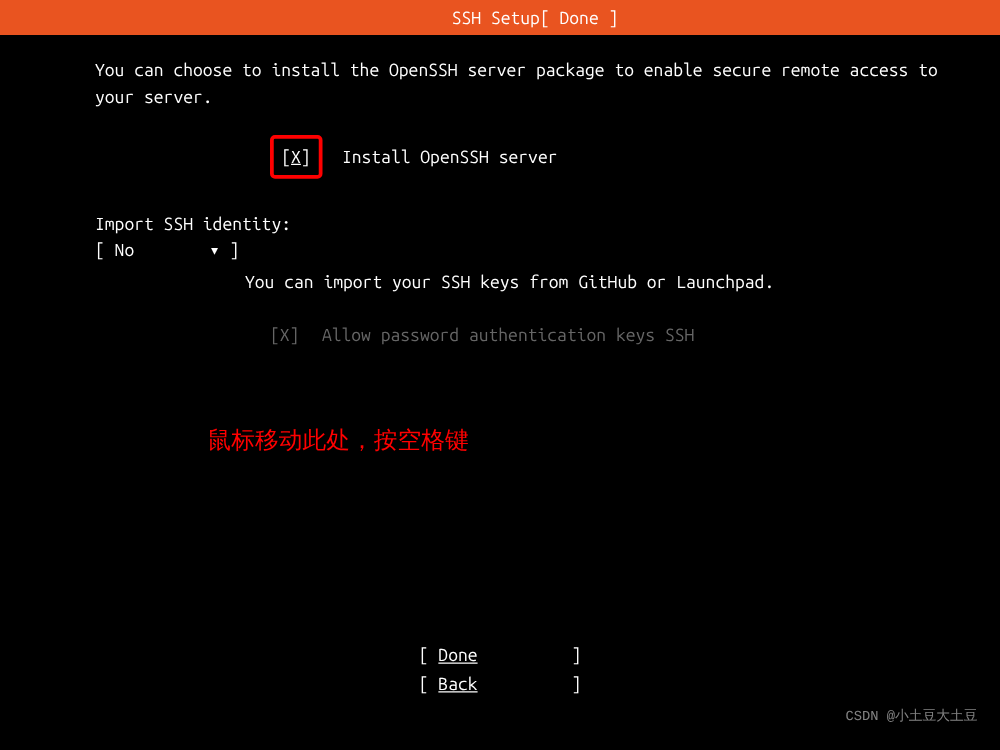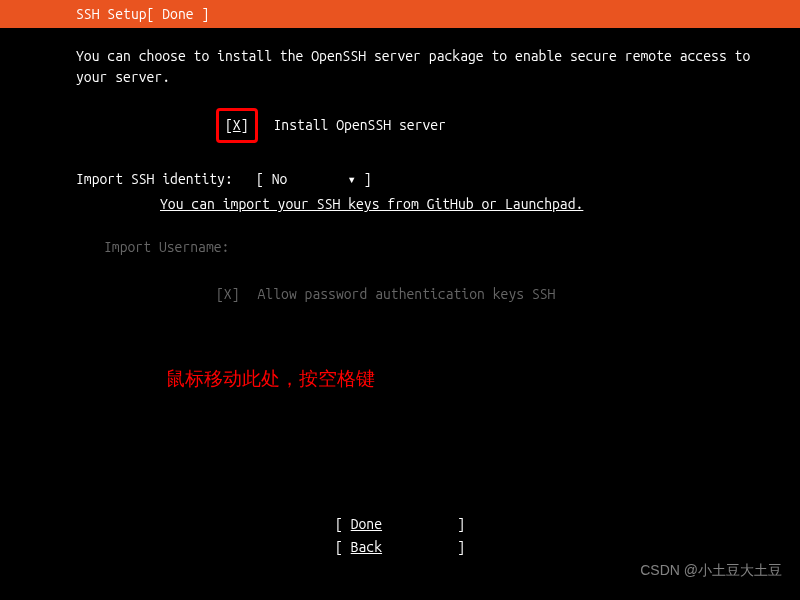--- a/index.html
+++ b/index.html
@@ -11,21 +11,21 @@
       font-size: 14px;
       color: #fff;
       overflow: hidden;
       position: relative;
     }
     .header-bar {
       background: #e95420;
       color: #fff;
       height: 28px;
       display: flex;
-      justify-content: flex-start;
+      justify-content: center;
       align-items: center;
       padding: 0 20px 0 76px;
     }
     .header-title { }
     .header-help { }
     .content {
       padding: 18px 36px 0 76px;
       line-height: 1.5;
     }
     .description {
@@ -49,39 +49,39 @@
     }
     .checkbox-text {
       text-decoration: underline;
     }
     .checkbox-label {
       margin-left: 16px;
     }
     .import-row {
       display: flex;
       margin-bottom: 4px;
+      flex-direction: column;
     }
     .import-label-col {
       width: 180px;
     }
     .import-value-col { }
     .dropdown {
       display: inline-block;
       text-align: center;
     }
     .dropdown::before { content: "[ "; }
     .dropdown::after { content: " ]"; }
     .dropdown-caret {
       display: inline-block;
       margin-left: 60px;
     }
     .import-hint {
-      margin-left: 84px;
+      margin-left: 120px;
       margin-bottom: 22px;
-      text-decoration: underline;
     }
     .username-row {
       margin-left: 28px;
       color: #666;
       margin-bottom: 26px;
     }
     .allow-row {
       margin-left: 140px;
       color: #666;
       margin-bottom: 60px;
@@ -110,22 +110,22 @@
       text-align: left;
     }
     .footer-btn .br-l::before { content: "[ "; }
     .footer-btn .br-r::after { content: " ]"; }
     .underline { text-decoration: underline; }
     .watermark {
       position: absolute;
       bottom: 20px;
       right: 18px;
       color: rgba(200,200,200,0.65);
-      font-family: Liberation Sans, sans-serif;
-      font-size: 14px;
+      font-family: Liberation Mono, monospace;
+      font-size: 11px;
     }
   </style>
 </head>
 <body>
 
 <div class="header-bar">
   <span class="header-title">SSH Setup</span>
   <span class="header-help">[ Done ]</span>
 </div>
 
@@ -139,23 +139,20 @@
   </div>
 
   <div class="import-row">
     <span class="import-label-col">Import SSH identity:</span>
     <span class="import-value-col">
       <span class="dropdown"><span>No</span><span class="dropdown-caret">▾</span></span>
     </span>
   </div>
   <div class="import-hint">You can import your SSH keys from GitHub or Launchpad.</div>
 
-  <div class="username-row">
-    <span>Import Username:</span>
-  </div>
 
   <div class="allow-row">
     <span class="allow-check">[X]</span><span>Allow password authentication keys SSH</span>
   </div>
 
   <div class="annotation">鼠标移动此处，按空格键</div>
 
 </div>
 
 <div class="footer-buttons">

